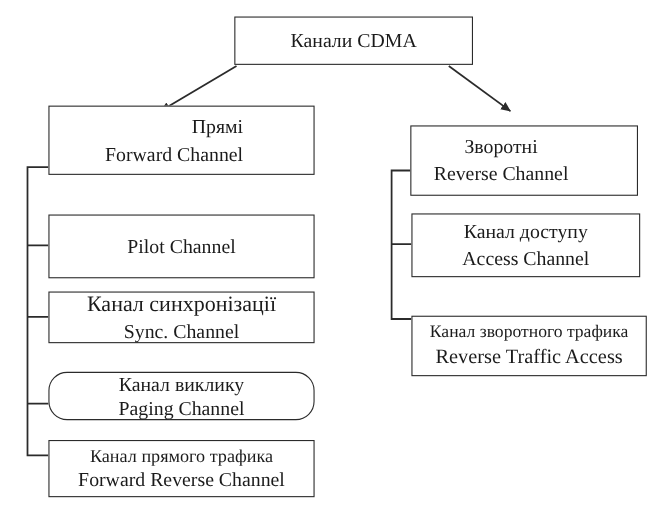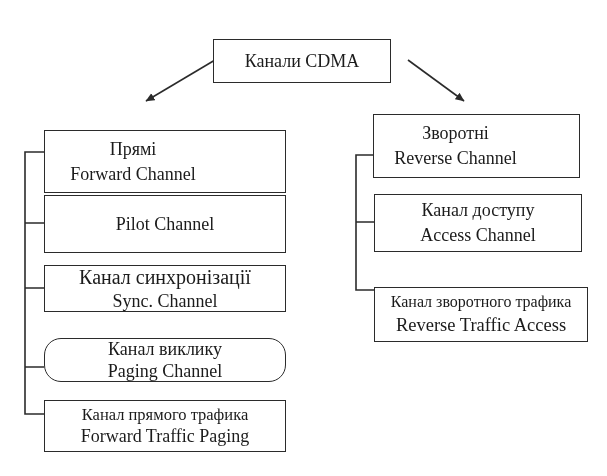--- a/index.html
+++ b/index.html
@@ -23,22 +23,22 @@
     background: #ffffff;
     display: flex;
     flex-direction: column;
     justify-content: center;
     align-items: center;
     text-align: center;
     box-sizing: border-box;
     line-height: 1.38;
   }
   .box .l1, .box .l2 { font-size: 18px; white-space: nowrap; }
-  #root-box        { left: 213px; top: 15px;  width: 178px; height: 44px; font-size: 19px; margin-top: 24px; }
-  #box-forward     { left: 44px;  top: 130px; width: 242px; height: 63px; padding-right: 64px; }
+  #root-box        { left: 213px; top: 15px;  width: 217px; height: 44px; font-size: 19px; }
+  #box-forward     { left: 44px;  top: 96px; width: 242px; height: 63px; padding-right: 64px; align-items: flex-end; }
   #box-pilot       { left: 44px;  top: 195px; width: 242px; height: 58px; }
   #box-sync        { left: 44px;  top: 265px; width: 242px; height: 47px; line-height: 1.25; }
   #box-sync .l1    { font-size: 20px; }
   #box-paging      { left: 44px;  top: 338px; width: 242px; height: 44px; line-height: 1.25; border-radius: 17px; }
   #box-fwd-traffic { left: 44px;  top: 400px; width: 242px; height: 52px; line-height: 1.3; }
   #box-fwd-traffic .l1 { font-size: 16.5px; }
   #box-reverse     { left: 373px; top: 114px; width: 207px; height: 64px; padding-right: 42px; }
   #box-access      { left: 374px; top: 194px; width: 208px; height: 58px; }
   #box-rev-traffic { left: 374px; top: 267px; width: 214px; height: 55px; line-height: 1.3; margin-top: 20px; }
   #box-rev-traffic .l1 { font-size: 16px; }
@@ -78,21 +78,21 @@
   <div class="box" id="box-sync">
     <div class="l1">Канал синхронізації</div>
     <div class="l2">Sync. Channel</div>
   </div>
   <div class="box" id="box-paging">
     <div class="l1">Канал виклику</div>
     <div class="l2">Paging Channel</div>
   </div>
   <div class="box" id="box-fwd-traffic">
     <div class="l1">Канал прямого трафика</div>
-    <div class="l2">Forward Traffic Paging</div>
+    <div class="l2">Forward Reverse Channel</div>
   </div>
 
   <div class="box" id="box-access">
     <div class="l1">Канал доступу</div>
     <div class="l2">Access Channel</div>
   </div>
   <div class="box" id="box-reverse">
     <div class="l1">Зворотні</div>
     <div class="l2">Reverse Channel</div>
   </div>

